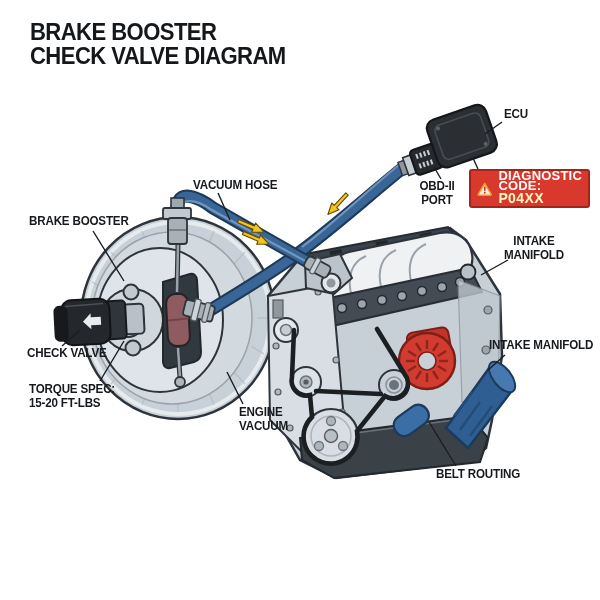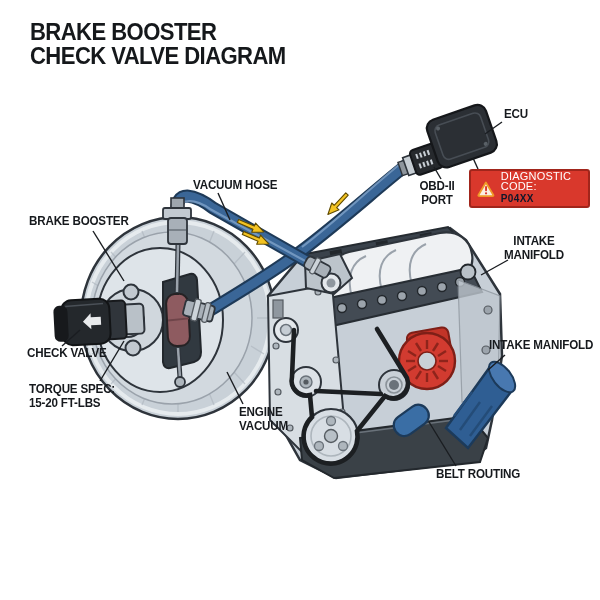--- a/index.html
+++ b/index.html
@@ -8,22 +8,22 @@
   .stage svg.art{position:absolute;left:0;top:0;}
   .title{position:absolute;left:30px;top:20px;font-weight:bold;font-size:23px;line-height:24px;
          letter-spacing:-0.6px;color:#15181b;transform:scaleX(.96);transform-origin:left top;white-space:nowrap;}
   .lbl{position:absolute;font-weight:bold;font-size:12.5px;line-height:13.5px;color:#16191d;
        letter-spacing:-0.2px;white-space:nowrap;transform:scaleX(.93);transform-origin:left top;}
   .lbl.center{text-align:center;transform-origin:center top;}
   .alert{position:absolute;left:469px;top:169px;width:121px;height:39px;box-sizing:border-box;
          background:#d9382c;border:2px solid #a1251b;border-radius:3px;display:flex;align-items:center;
          gap:6px;padding:3px 6px;}
   .alert .txt{display:flex;flex-direction:column;justify-content:center;}
-  .alert .small{color:#ffffff;font-weight:normal;font-size:11px;letter-spacing:0.2px;line-height:10px;}
-  .alert .code{color:#0f172a;font-weight:bold;font-size:10px;line-height:15px;letter-spacing:0.4px;}
+  .alert .small{color:#ffffff;font-weight:bold;font-size:13px;letter-spacing:0.2px;line-height:10px;}
+  .alert .code{color:#fef9c3;font-weight:bold;font-size:14px;line-height:15px;letter-spacing:0.4px;}
 </style>
 </head>
 <body>
 
 <div class="stage">
 
 <svg class="art" width="600" height="600" viewBox="0 0 600 600">
 
   <g>
     <ellipse cx="178" cy="318" rx="97" ry="101" fill="#c9d1d8" stroke="#2e343b" stroke-width="2.5"></ellipse>

